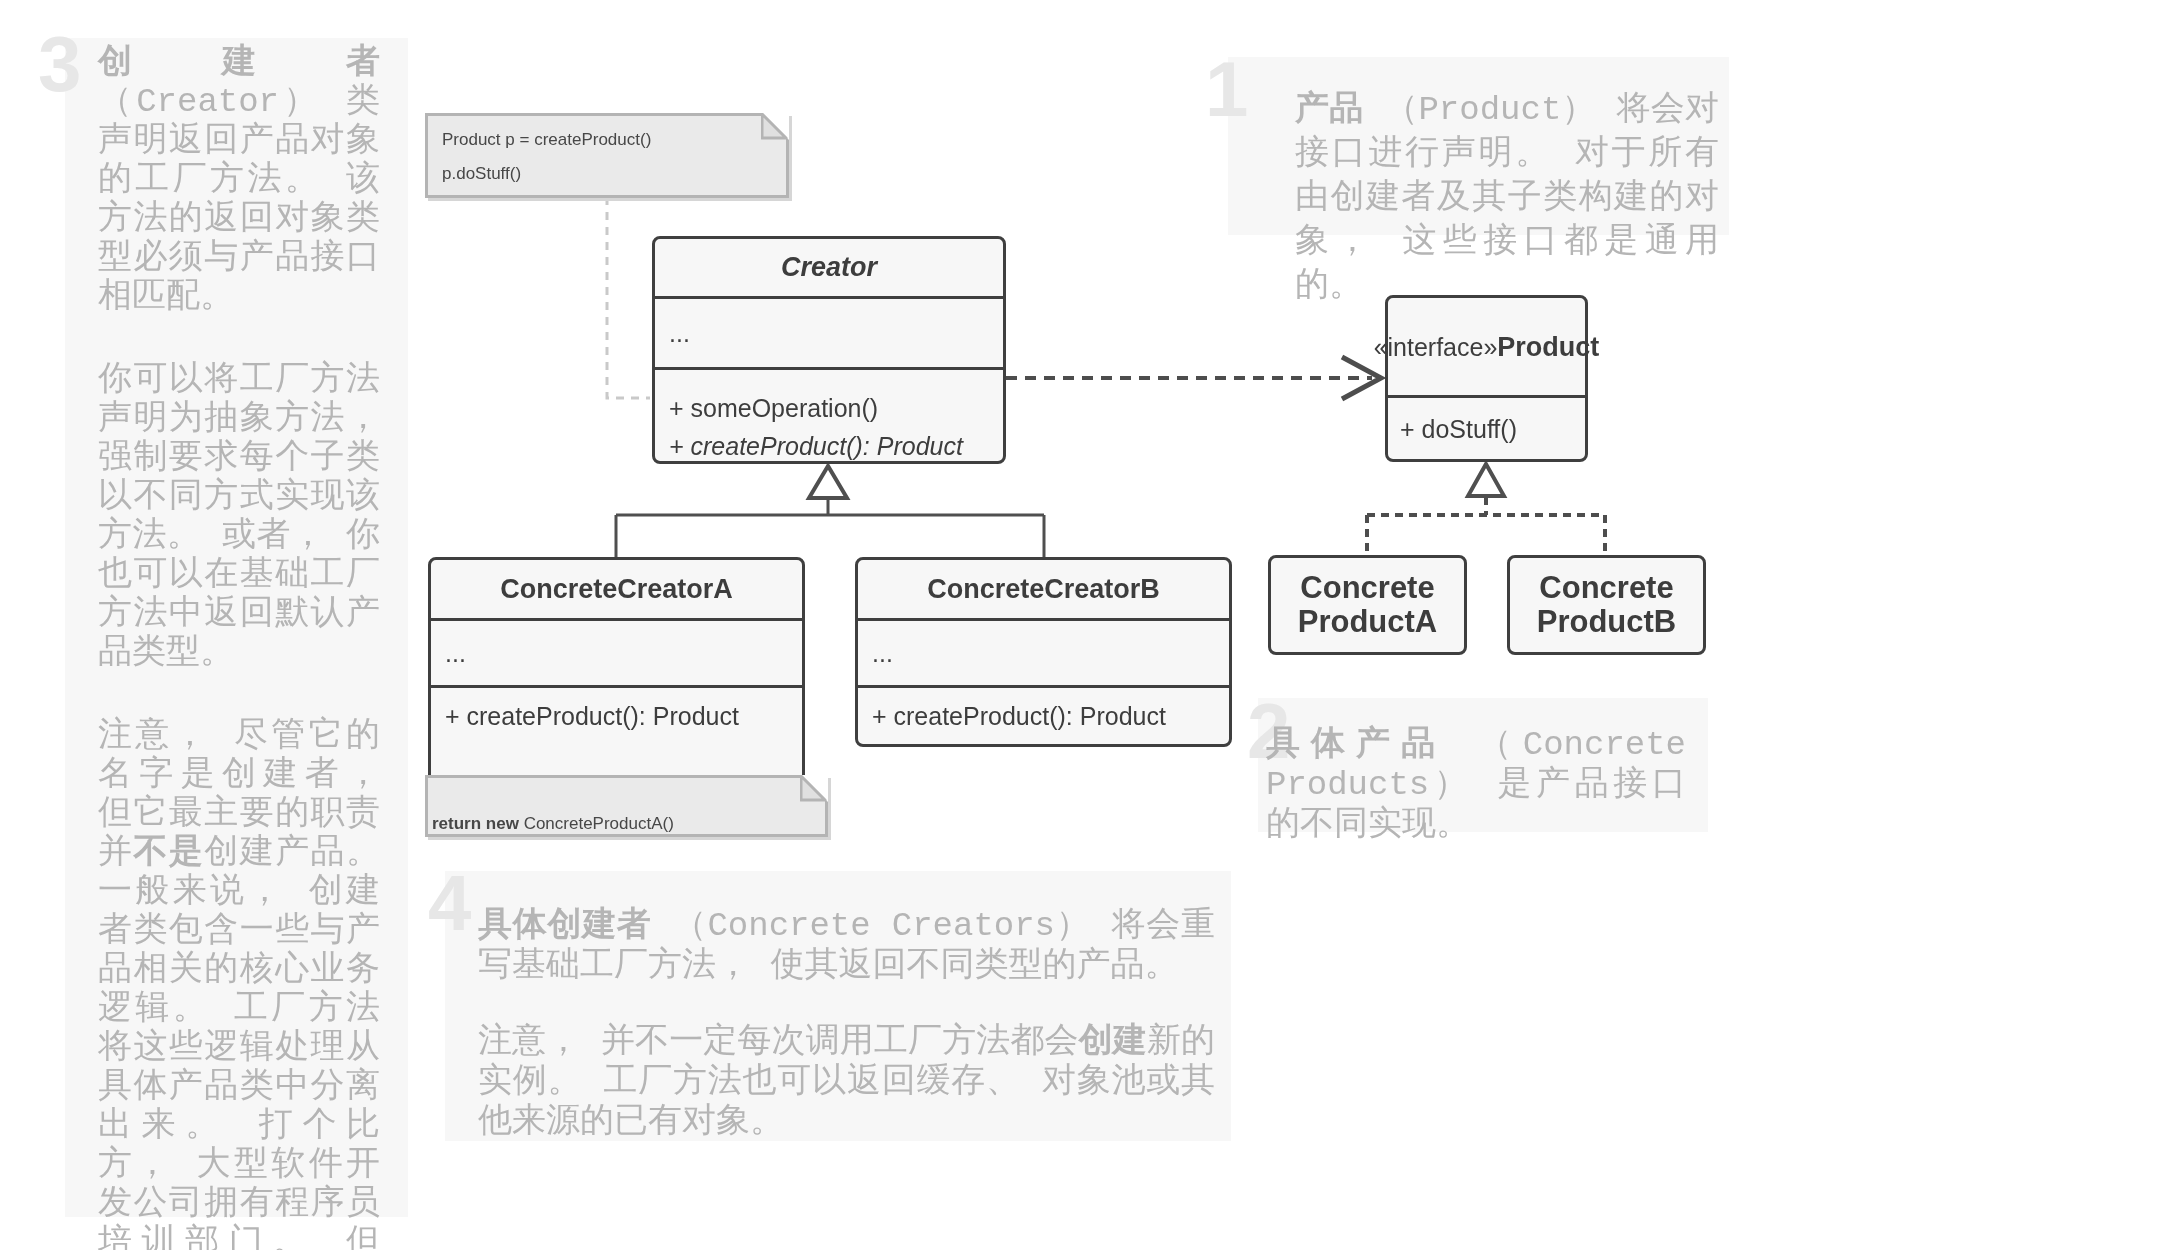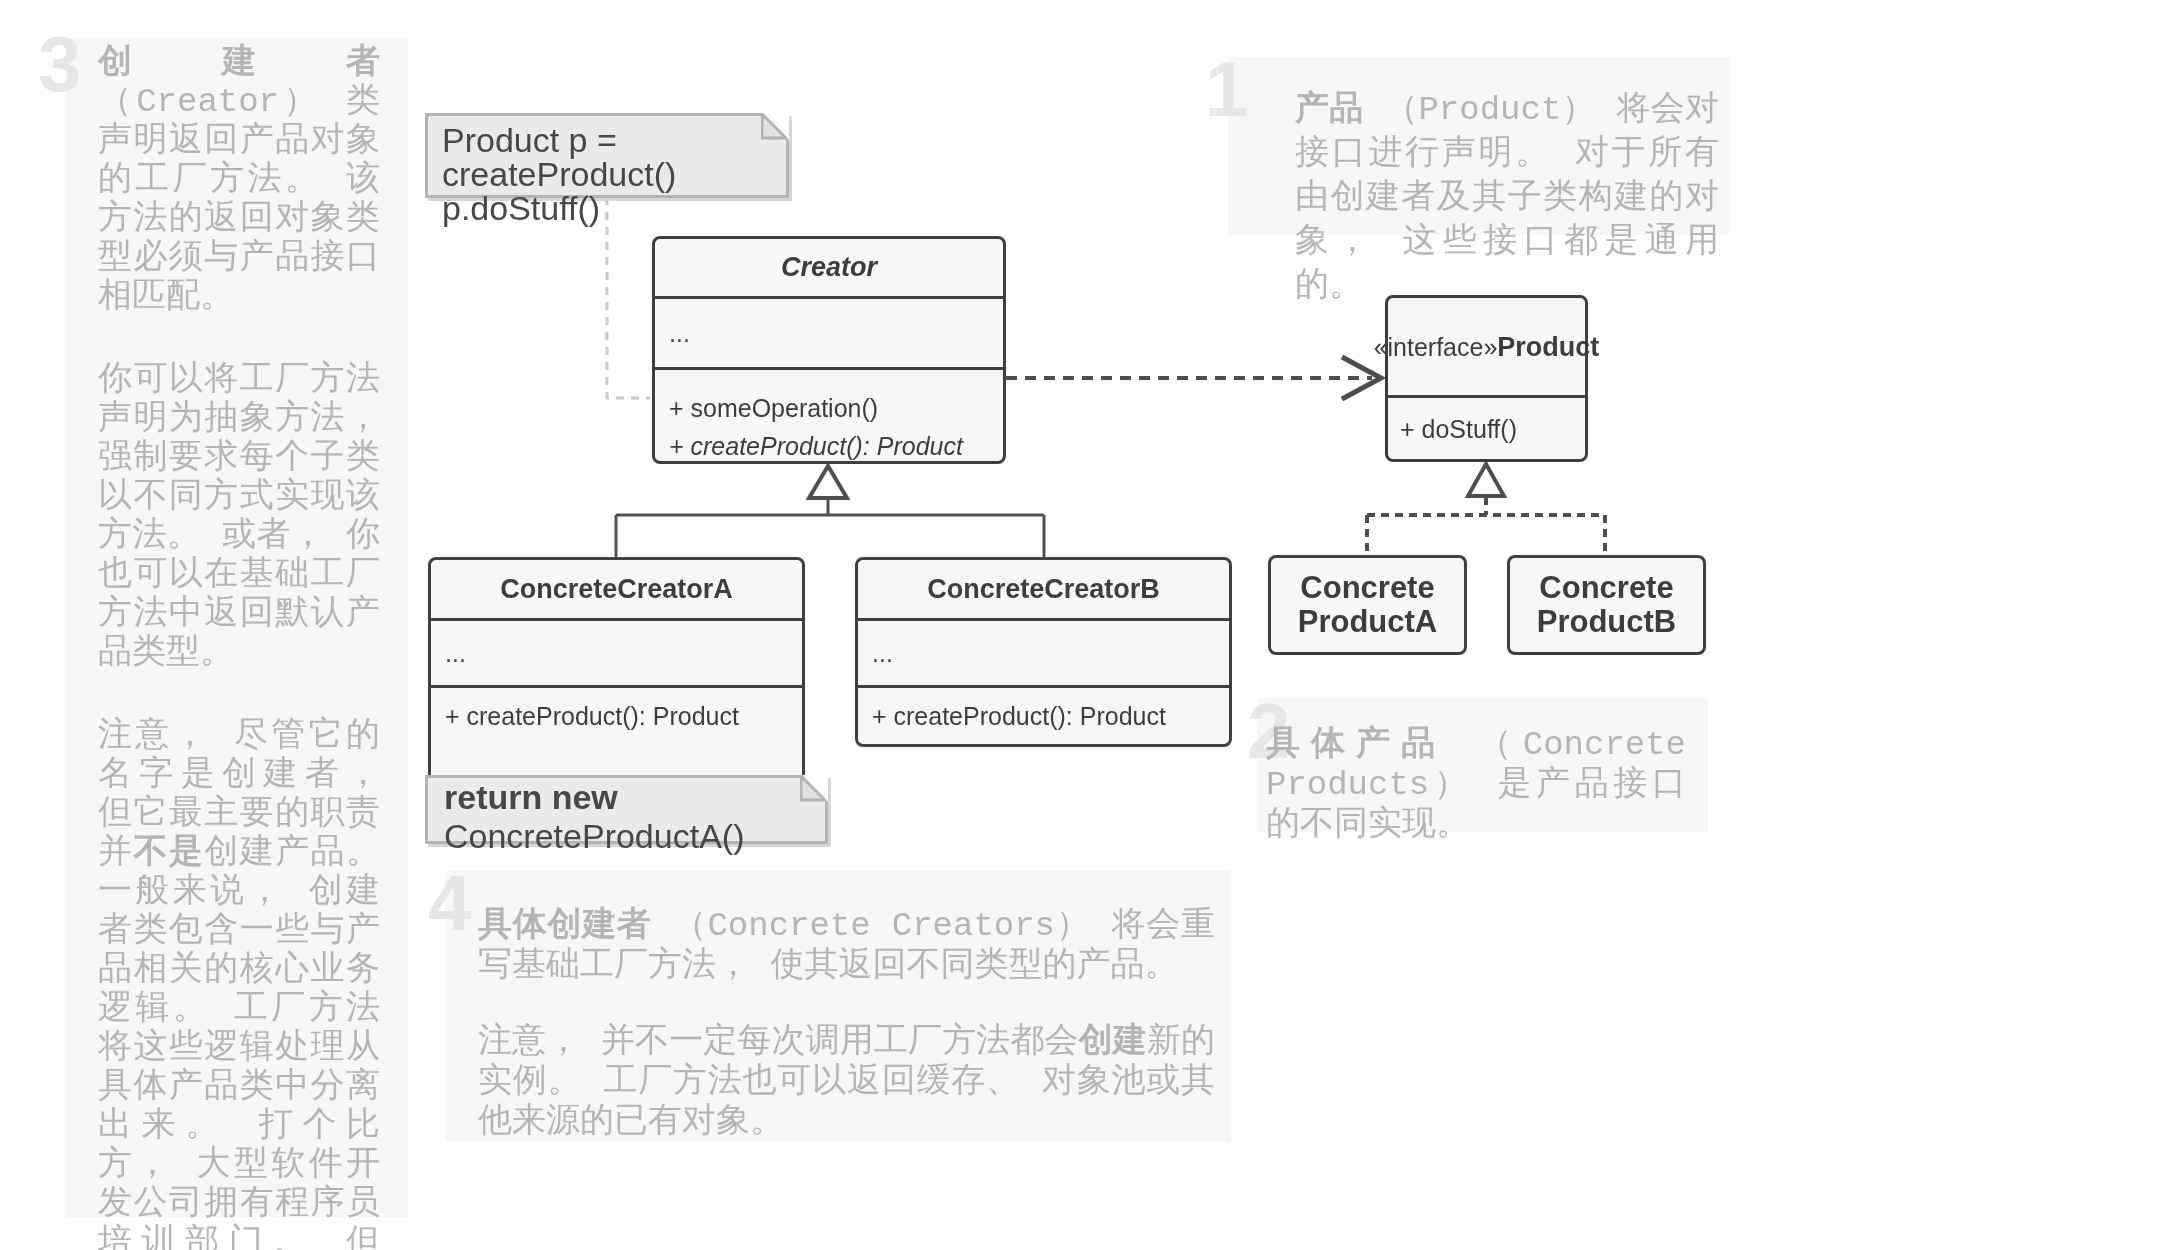--- a/index.html
+++ b/index.html
@@ -72,25 +72,25 @@
   .cc .s2 { height:67px; }
   .cc .s3 { height:59px; }
 
   #concrete-product-a { left:1268px; top:555px; width:199px; height:100px; }
   #concrete-product-b { left:1507px; top:555px; width:199px; height:100px; }
   .cp { display:flex; align-items:center; justify-content:center; }
   .cp .two-line { font-weight:bold; font-size:31px; line-height:34px; text-align:center; }
 
   
   .note { position:absolute; background:var(--note-fill); border:3px solid var(--note-border);
-          box-shadow:3px 3px 0 #d6d6d6; color:var(--note-text); font-size:34px; z-index:3; }
+          box-shadow:3px 3px 0 #d6d6d6; color:var(--note-text); font-size:17px; z-index:3; }
   .note b { font-weight:bold; }
   #note-usage  { left:425px; top:113px; width:364px; height:85px; padding:7px 14px; line-height:34px; }
-  #note-return { left:425px; top:775px; width:403px; height:69px; padding-left:16px;
-                 display:flex; align-items:flex-start; }
+  #note-return { left:425px; top:775px; width:403px; height:62px; padding-left:4px;
+                 display:flex; align-items:flex-end; }
   .fold { position:absolute; top:-3px; right:-3px; width:28px; height:28px; }
 
   
   #wires { position:absolute; left:0; top:0; z-index:1; }
 </style>
 </head>
 <body>
 
 <div class="canvas">
 

